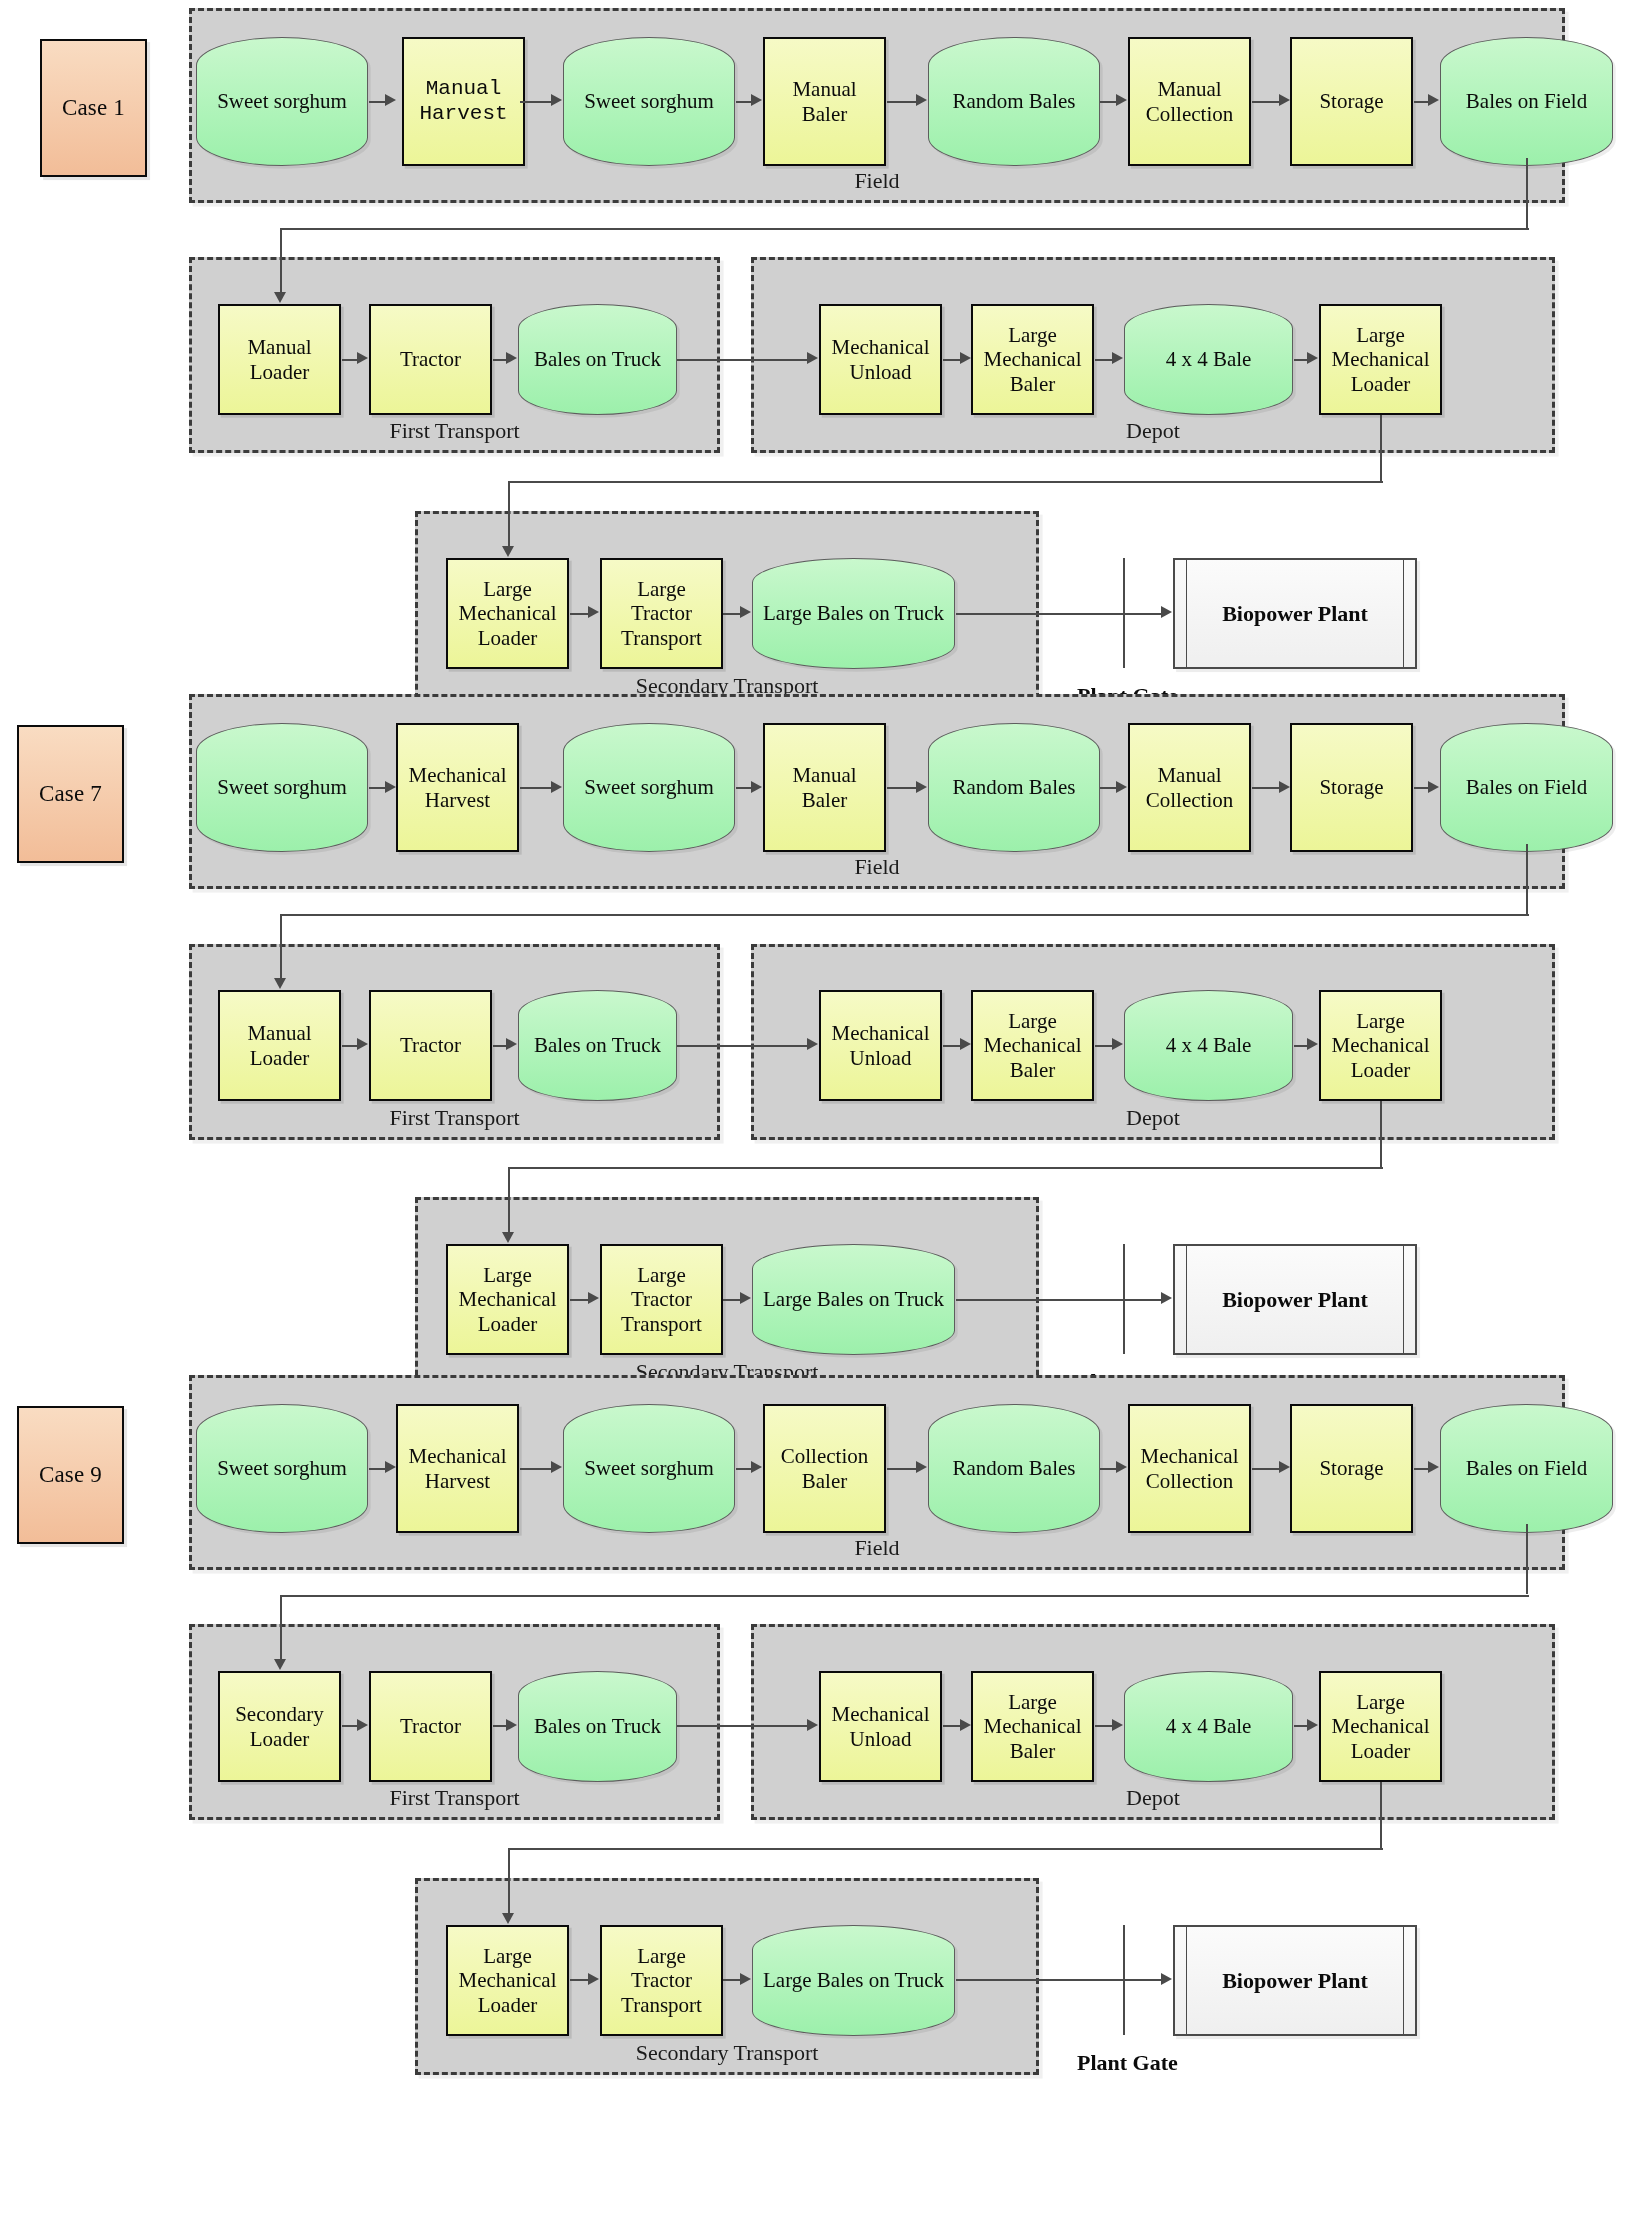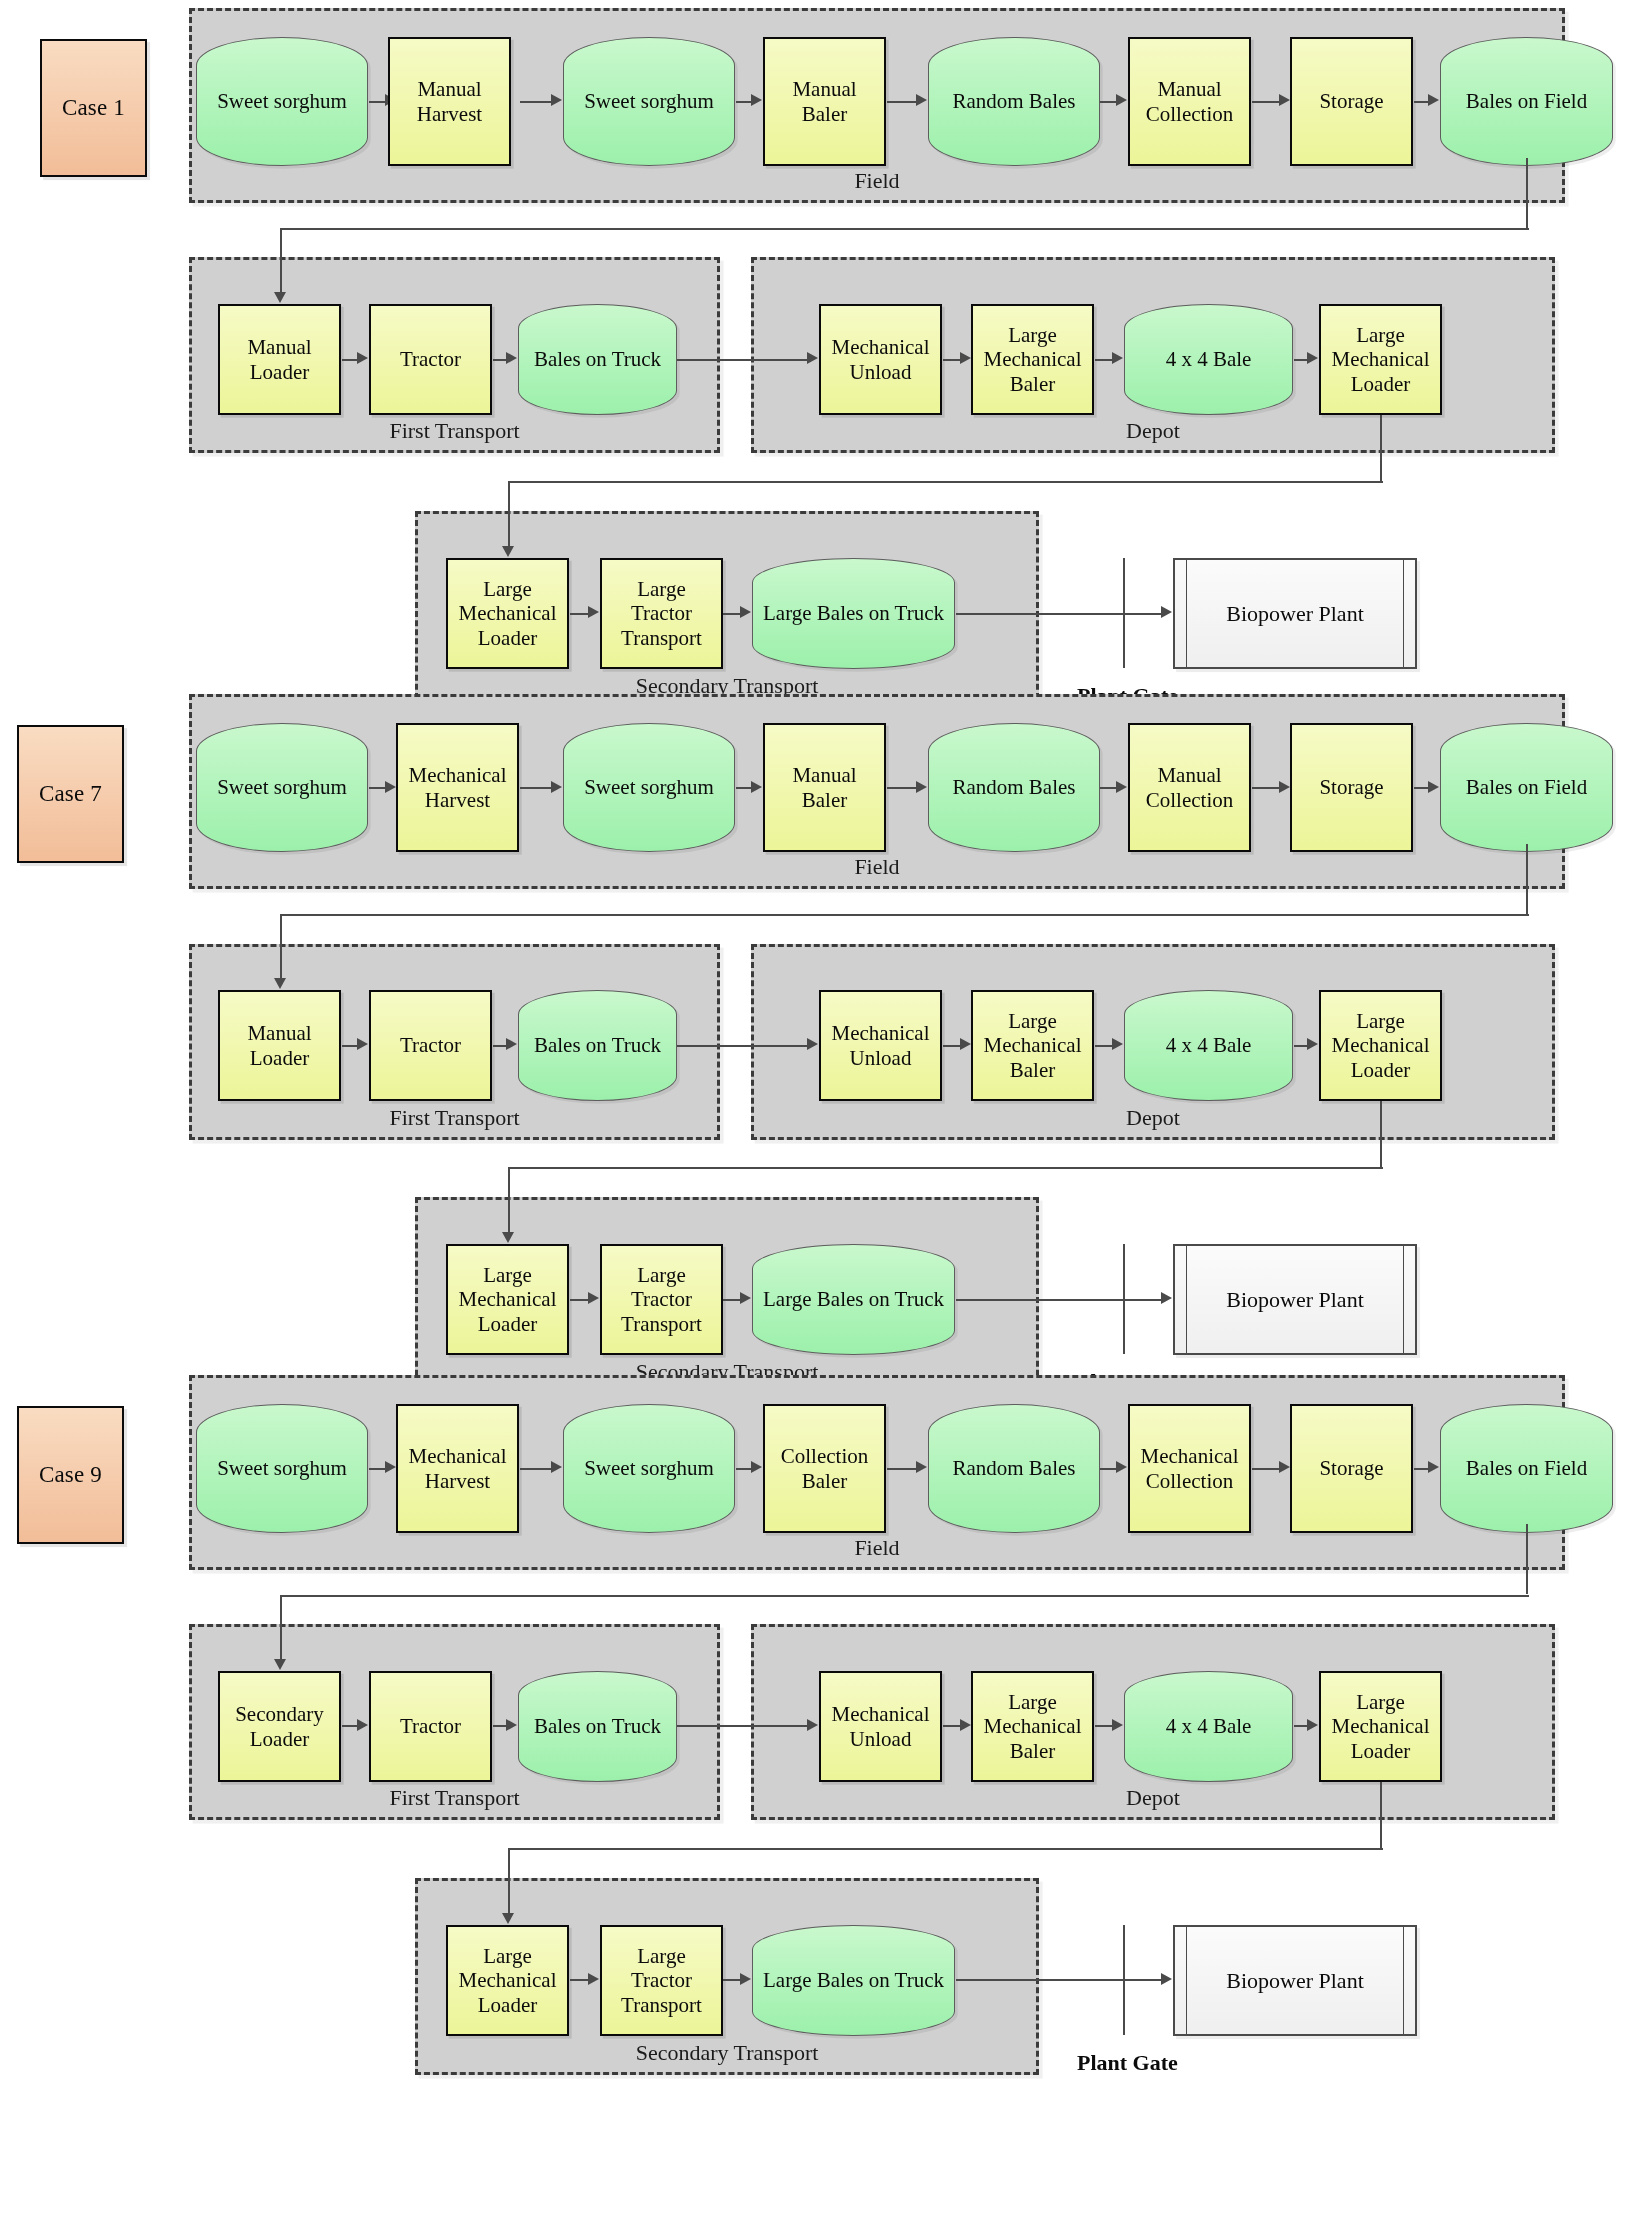--- a/index.html
+++ b/index.html
@@ -74,20 +74,21 @@
     background: linear-gradient(to bottom, #c9f8cd, #9cf0ab);
     border: 1.8px solid #5d5d5d;
     border-radius: 50% / 22%;
     box-shadow: 2.7px 2.7px 0 rgba(0,0,0,0.07);
   }
   .node.plant {
     background: linear-gradient(to bottom, #fbfbfb, #efefef);
     border: 2.2px solid #4a4a4a;
     box-shadow: 3.1px 3.1px 0 rgba(0,0,0,0.07);
     position: absolute;
+    font-weight: bold;
   }
   .plant-rail {
     position: absolute;
     top: 0;
     bottom: 0;
     width: 1.8px;
     background: #4a4a4a;
   }
 
   
@@ -132,21 +133,21 @@
 <body>
 
 <div id="canvas">
     <div class="case-badge" style="left: 17px; top: 39px; width: 103px; height: 134px; margin-left: 23px;">Case 1</div>
     <div class="group" style="left: 189px; top: 8px; width: 1376px; height: 195px;">
       <div class="group-label">Field</div>
     </div>
     <div class="node state" style="left: 196px; top: 37px; width: 172px; height: 129px;">Sweet sorghum</div>
     <div class="hline" style="left: 369px; top: 101px; width: 17px;"></div>
     <div class="arrow-right" style="left: 385px; top: 94px;"></div>
-    <div class="node process" style="left: 388px; top: 37px; width: 123px; height: 129px;">Manual Harvest</div>
+    <div class="node process" style="left: 402px; top: 37px; width: 123px; height: 129px; font-family: Liberation Mono, monospace;">Manual Harvest</div>
     <div class="hline" style="left: 520px; top: 101px; width: 32px;"></div>
     <div class="arrow-right" style="left: 551px; top: 94px;"></div>
     <div class="node state" style="left: 563px; top: 37px; width: 172px; height: 129px;">Sweet sorghum</div>
     <div class="hline" style="left: 736px; top: 101px; width: 16.5px;"></div>
     <div class="arrow-right" style="left: 751px; top: 94px;"></div>
     <div class="node process" style="left: 763px; top: 37px; width: 123px; height: 129px;">Manual Baler</div>
     <div class="hline" style="left: 887px; top: 101px; width: 30px;"></div>
     <div class="arrow-right" style="left: 916px; top: 94px;"></div>
     <div class="node state" style="left: 928px; top: 37px; width: 172px; height: 129px;">Random Bales</div>
     <div class="hline" style="left: 1100px; top: 101px; width: 17px;"></div>

